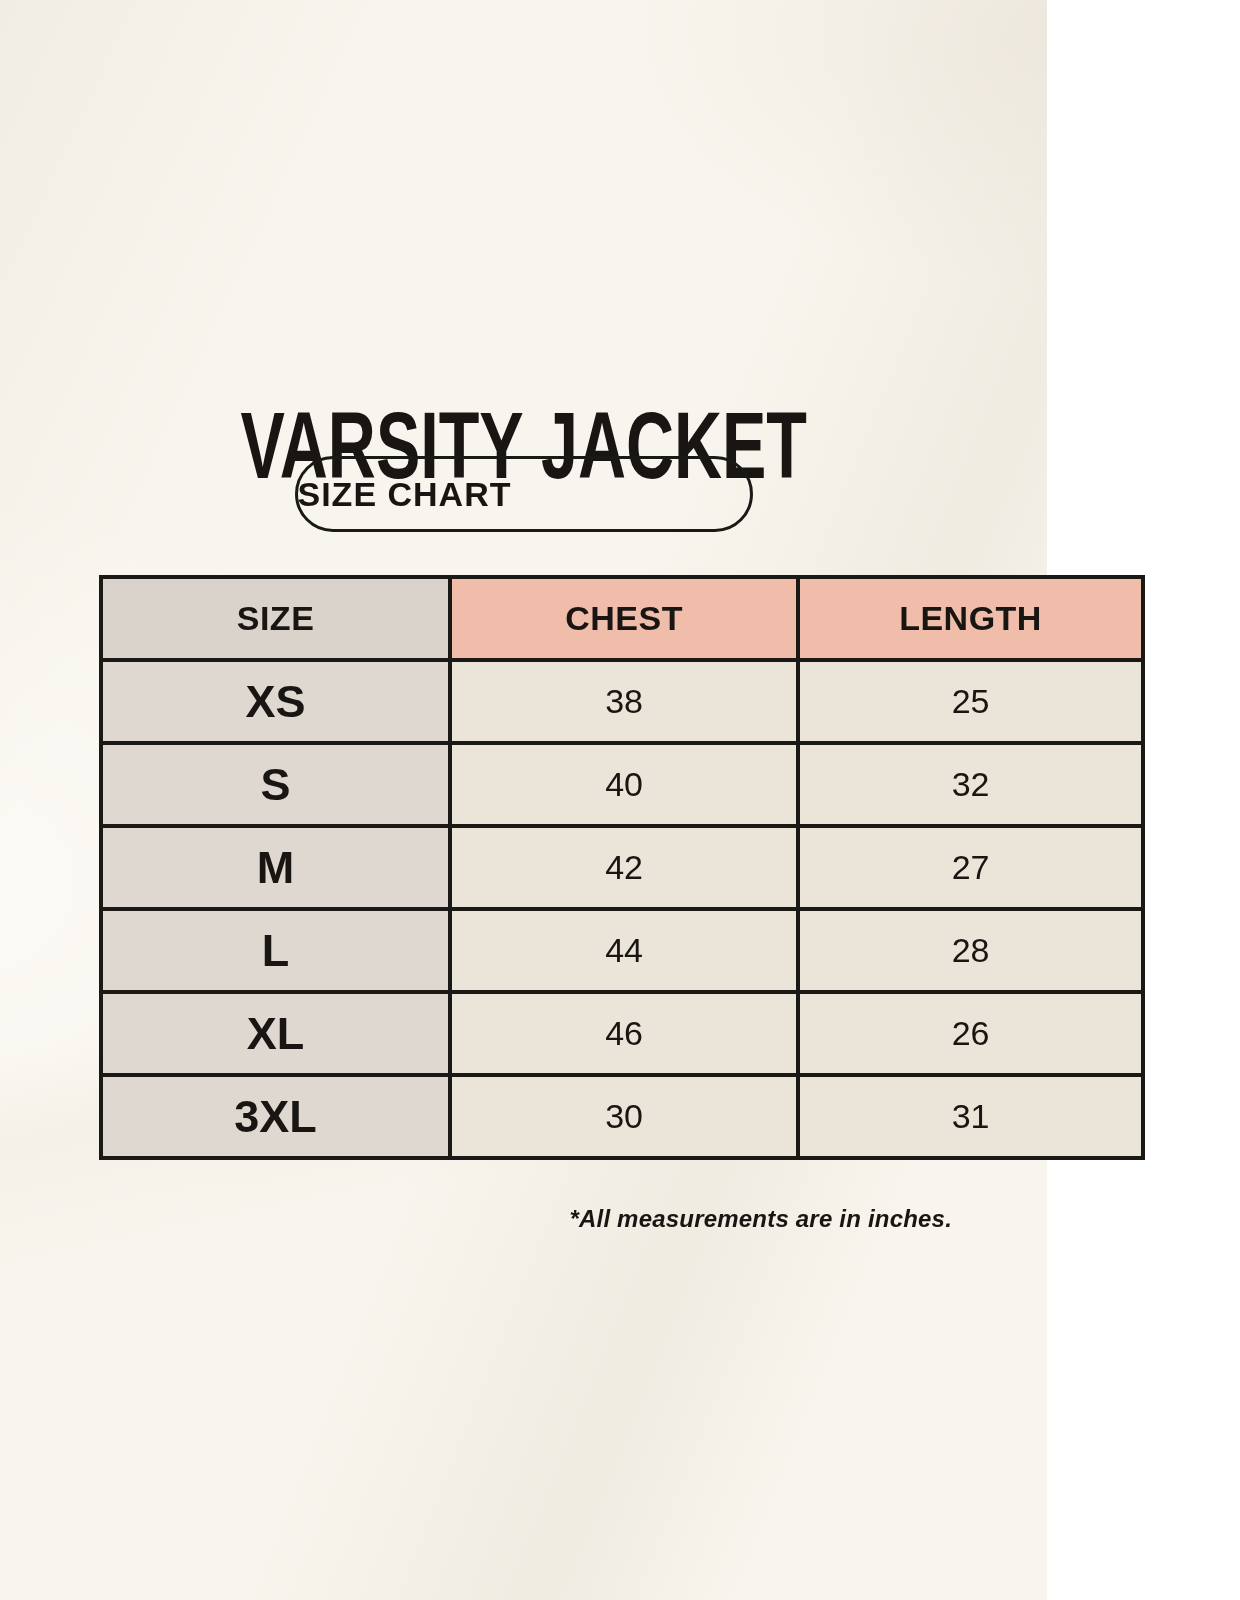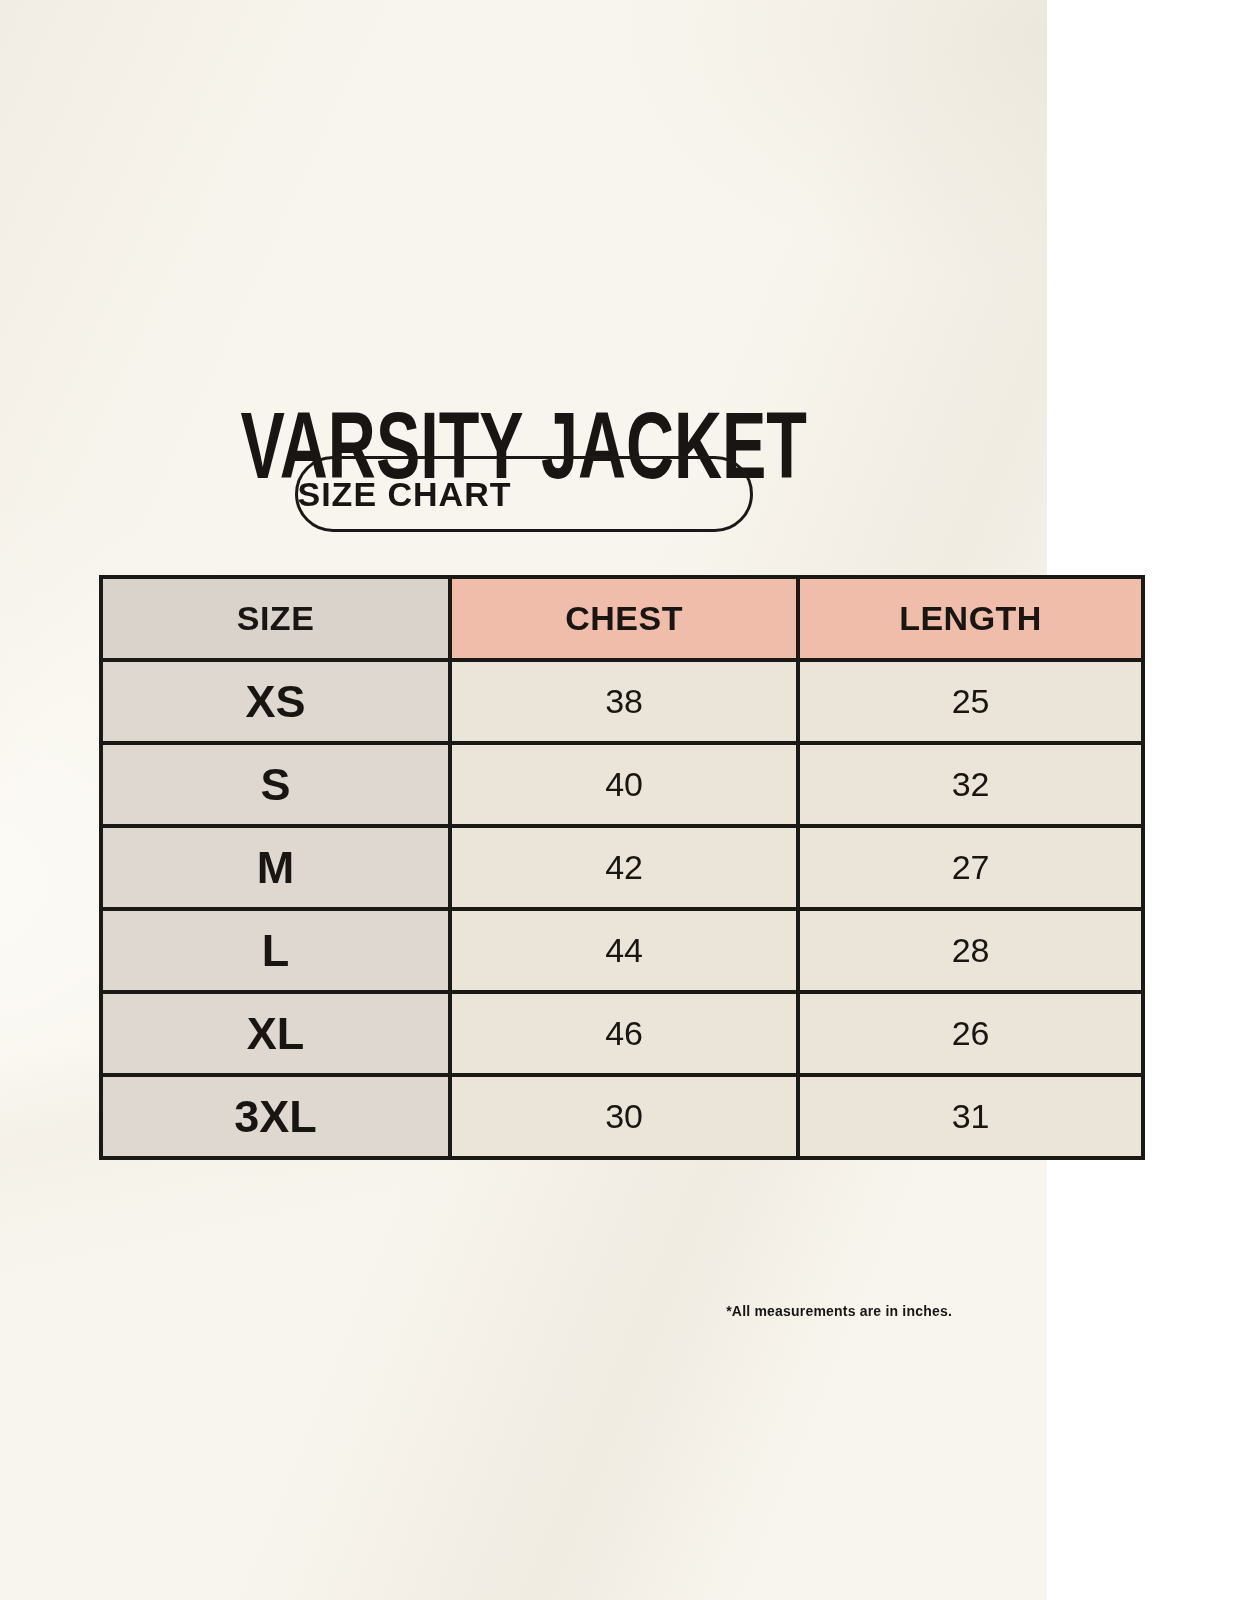--- a/index.html
+++ b/index.html
@@ -88,25 +88,26 @@
     font-size: 34px;
     font-weight: bold;
     letter-spacing: 0.5px;
   }
   .size-table th.head-size { background: #d9d3cc; }
   .size-table th.accent    { background: #f0bdab; }
   .size-table td           { background: #ebe4d8; font-size: 34px; font-weight: normal; }
   .size-table td.size-cell { background: #ded8d1; font-size: 45px; font-weight: bold; }
   .footnote {
     position: absolute;
-    top: 1303px;
+    top: 1205px;
     right: 95px;
-    font-size: 14px;
+    font-size: 24px;
     font-weight: bold;
     letter-spacing: 0.2px;
+    font-style: italic;
   }
 </style>
 </head>
 <body>
 
 <div class="canvas">
   <div class="bg-fold"></div>
 
   <h1 class="title"><span class="title-inner">VARSITY JACKET</span></h1>
 

